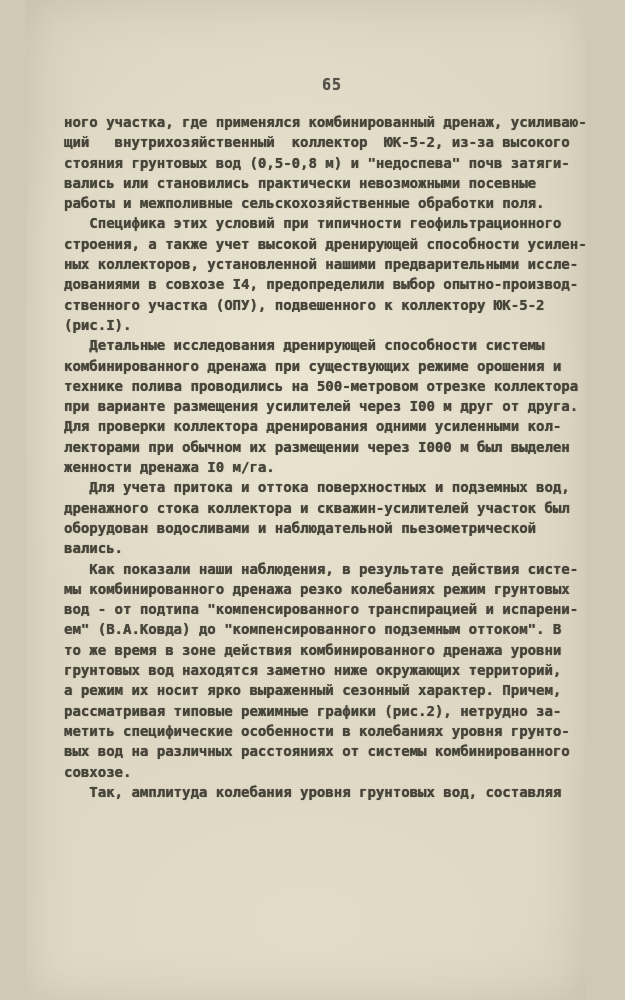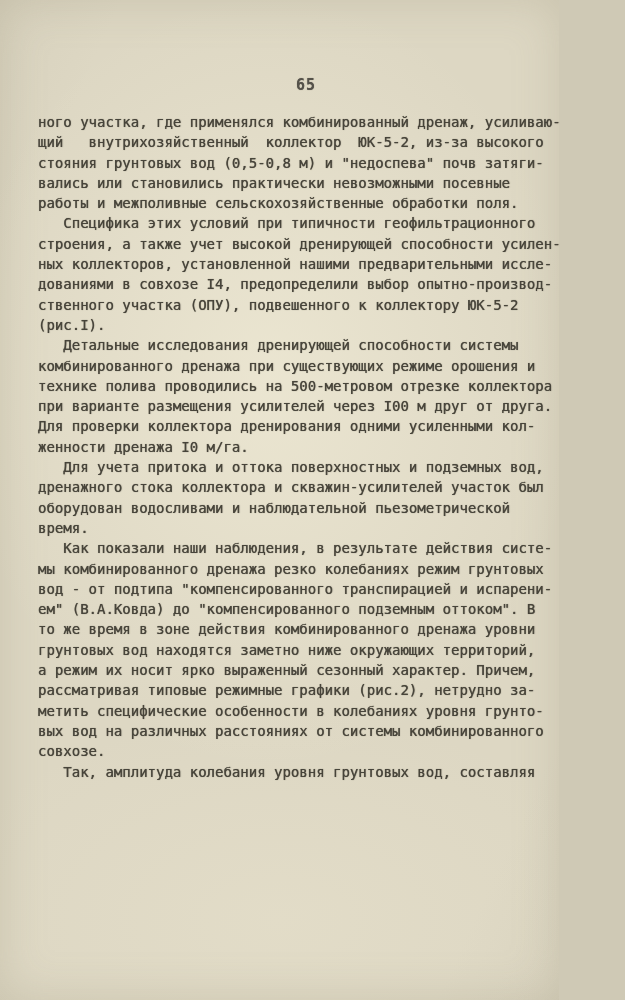--- a/index.html
+++ b/index.html
@@ -15,20 +15,21 @@
     width: 559px;
     height: 1000px;
     background-color: #ddd7c3;
     background-image:
       radial-gradient(ellipse 420px 520px at 48% 38%, rgba(246,241,220,0.55), rgba(246,241,220,0) 75%),
       radial-gradient(ellipse 500px 300px at 50% 92%, rgba(232,226,205,0.45), rgba(232,226,205,0) 70%),
       linear-gradient(115deg, rgba(198,192,172,0.25) 0%, rgba(198,192,172,0) 12%, rgba(198,192,172,0) 88%, rgba(198,192,172,0.22) 100%);
     box-shadow: inset 0 0 46px rgba(150,143,118,0.28);
     font-family: "DejaVu Sans Mono", "Liberation Mono", monospace;
     color: #46433a;
+    margin-left: 26px;
   }
   .page-number {
     position: absolute;
     top: 76px;
     left: 0;
     width: 612px;           
     text-align: center;
     font-size: 15px;
     font-weight: bold;
     letter-spacing: 1px;
@@ -37,21 +38,21 @@
   }
   .text-block {
     position: absolute;
     left: 38px;
     top: 112px;
     width: 545px;
   }
   .line {
     white-space: pre;
     font-size: 14px;
-    font-weight: normal;
+    font-weight: bold;
     line-height: 20.3px;
     height: 20.3px;
     letter-spacing: 0px;
     color: #47443a;
     text-shadow: 0.3px 0.3px 0.9px rgba(64,60,50,0.72), -0.2px 0 0.6px rgba(64,60,50,0.35);
   }
 </style>
 </head>
 <body>
 
@@ -67,25 +68,26 @@
       <div class="line">строения, а также учет высокой дренирующей способности усилен-</div>
       <div class="line">ных коллекторов, установленной нашими предварительными иссле-</div>
       <div class="line">дованиями в совхозе I4, предопределили выбор опытно-производ-</div>
       <div class="line">ственного участка (ОПУ), подвешенного к коллектору ЮК-5-2</div>
       <div class="line">(рис.I).</div>
       <div class="line">   Детальные исследования дренирующей способности системы</div>
       <div class="line">комбинированного дренажа при существующих режиме орошения и</div>
       <div class="line">технике полива проводились на 500-метровом отрезке коллектора</div>
       <div class="line">при варианте размещения усилителей через I00 м друг от друга.</div>
       <div class="line">Для проверки коллектора дренирования одними усиленными кол-</div>
+      <div class="line">лекторами при обычном их размещении через I000 м был выделен</div>
       <div class="line">женности дренажа I0 м/га.</div>
       <div class="line">   Для учета притока и оттока поверхностных и подземных вод,</div>
       <div class="line">дренажного стока коллектора и скважин-усилителей участок был</div>
       <div class="line">оборудован водосливами и наблюдательной пьезометрической</div>
-      <div class="line">время.</div>
+      <div class="line">вались.</div>
       <div class="line">   Как показали наши наблюдения, в результате действия систе-</div>
       <div class="line">мы комбинированного дренажа резко колебаниях режим грунтовых</div>
       <div class="line">вод - от подтипа "компенсированного транспирацией и испарени-</div>
       <div class="line">ем" (В.А.Ковда) до "компенсированного подземным оттоком". В</div>
       <div class="line">то же время в зоне действия комбинированного дренажа уровни</div>
       <div class="line">грунтовых вод находятся заметно ниже окружающих территорий,</div>
       <div class="line">а режим их носит ярко выраженный сезонный характер. Причем,</div>
       <div class="line">рассматривая типовые режимные графики (рис.2), нетрудно за-</div>
       <div class="line">метить специфические особенности в колебаниях уровня грунто-</div>
       <div class="line">вых вод на различных расстояниях от системы комбинированного</div>

